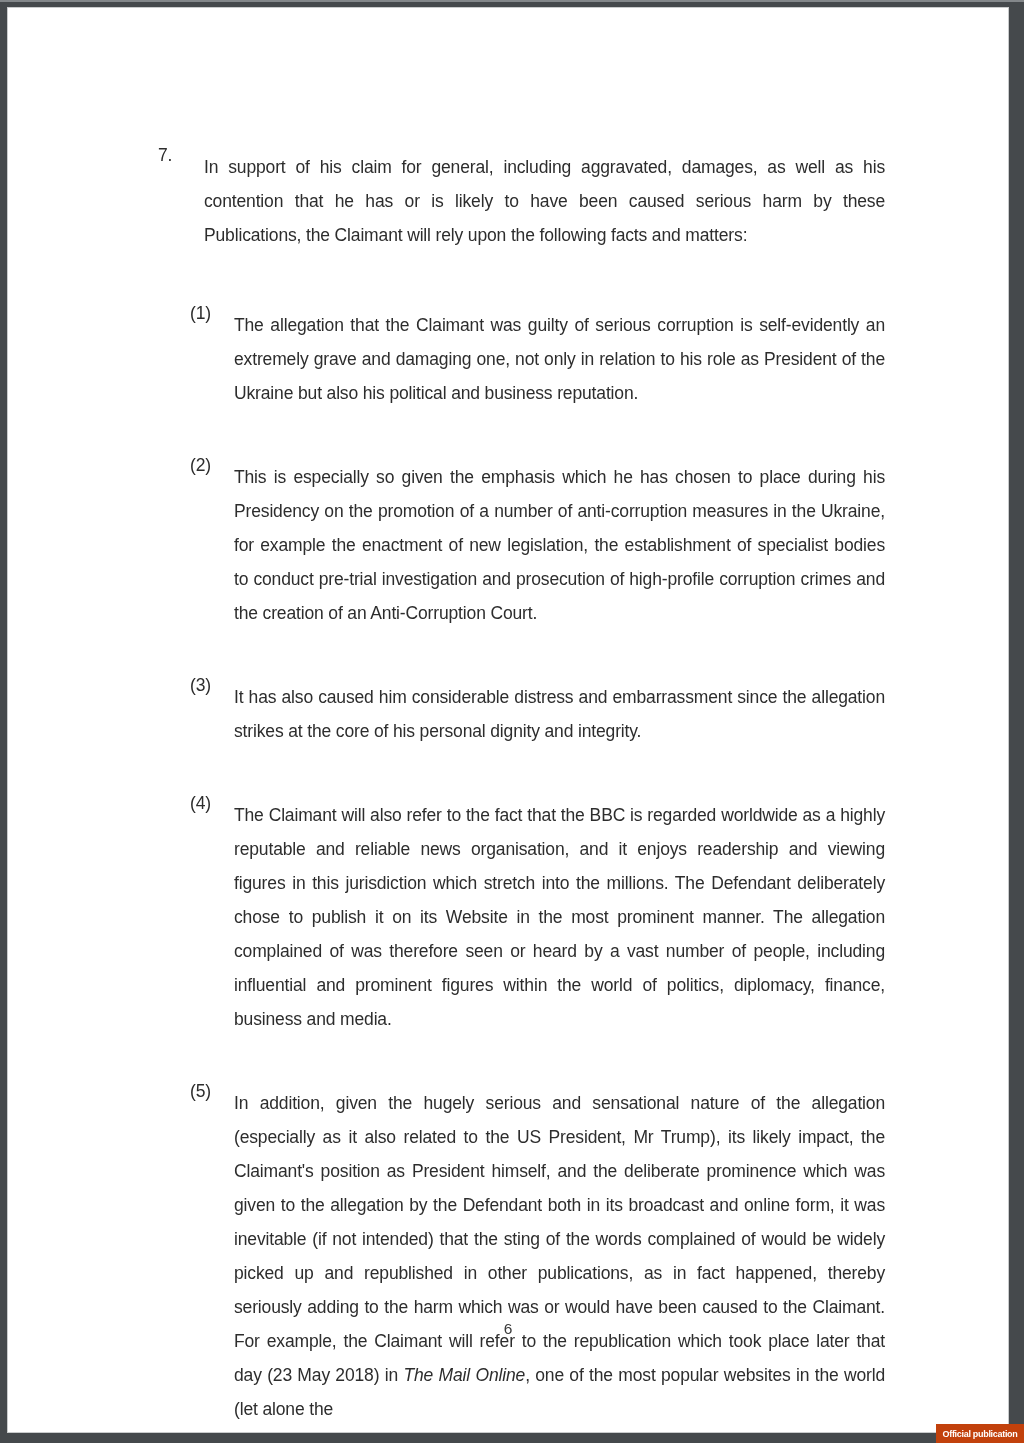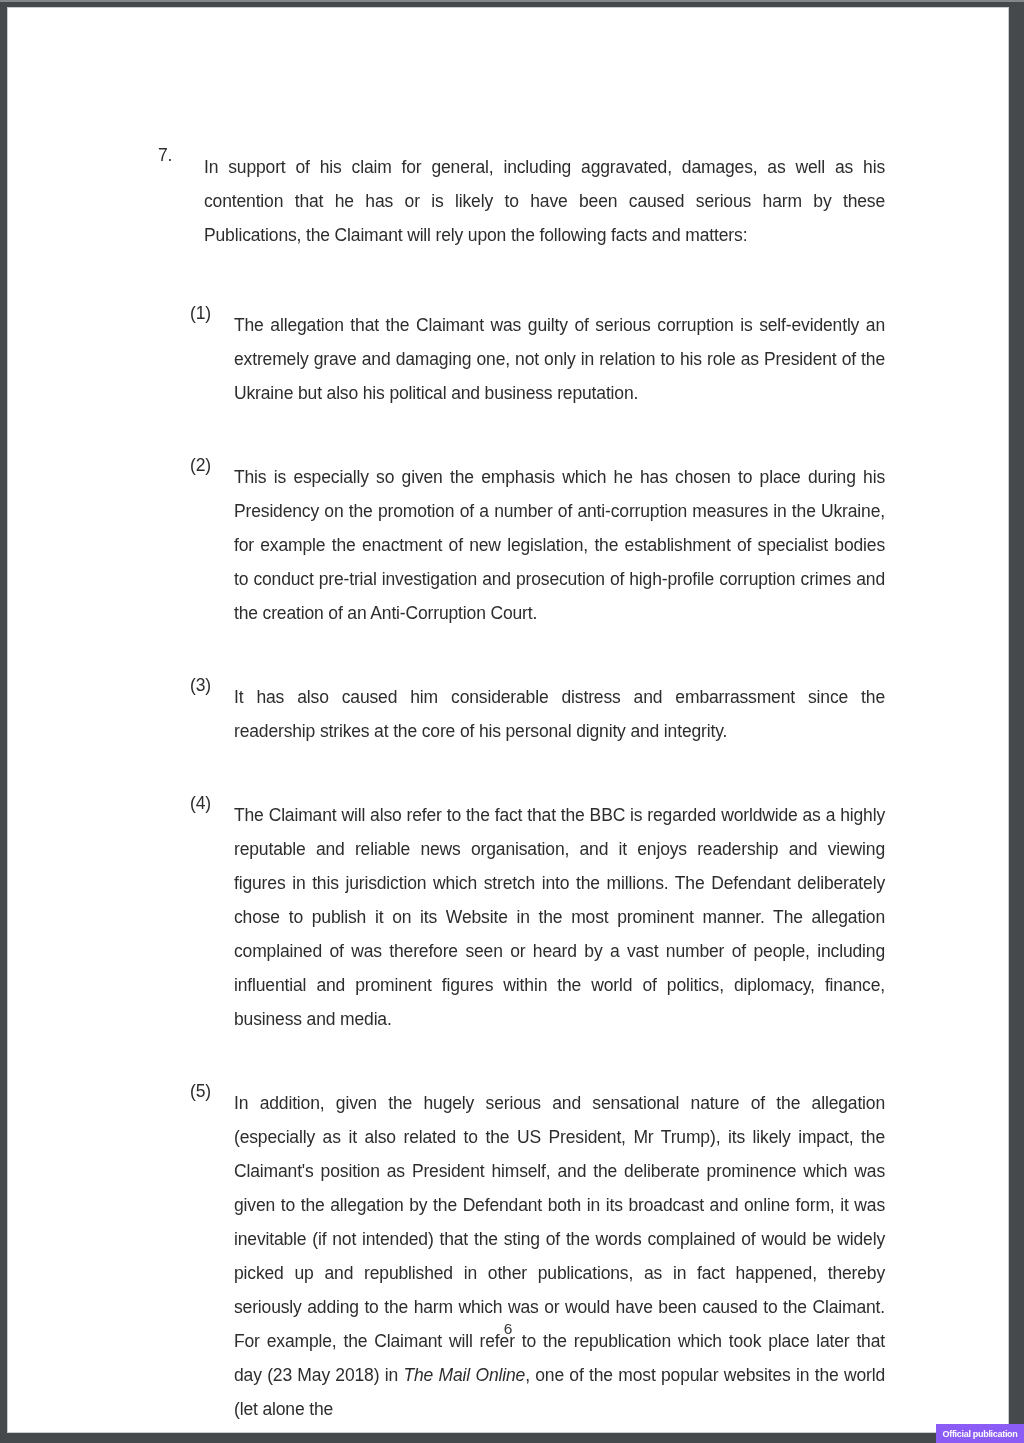--- a/index.html
+++ b/index.html
@@ -57,21 +57,21 @@
     font-size: 15.5px;
     color: #3a3a3a;
     letter-spacing: 0;
   }
   .badge {
     position: absolute;
     right: 0;
     bottom: 0;
     width: 88px;
     height: 19px;
-    background: #8b5cf6;
+    background: #c2410c;
     color: #ffffff;
     font-size: 9px;
     font-weight: bold;
     letter-spacing: -0.3px;
     display: flex;
     align-items: center;
     justify-content: center;
     white-space: nowrap;
     overflow: hidden;
   }
@@ -94,21 +94,21 @@
         <p class="sub-text">The allegation that the Claimant was guilty of serious corruption is self-evidently an extremely grave and damaging one, not only in relation to his role as President of the Ukraine but also his political and business reputation.</p>
       </div>
 
       <div class="subpara">
         <div class="sub-marker">(2)</div>
         <p class="sub-text">This is especially so given the emphasis which he has chosen to place during his Presidency on the promotion of a number of anti-corruption measures in the Ukraine, for example the enactment of new legislation, the establishment of specialist bodies to conduct pre-trial investigation and prosecution of high-profile corruption crimes and the creation of an Anti-Corruption Court.</p>
       </div>
 
       <div class="subpara">
         <div class="sub-marker">(3)</div>
-        <p class="sub-text">It has also caused him considerable distress and embarrassment since the readership strikes at the core of his personal dignity and integrity.</p>
+        <p class="sub-text">It has also caused him considerable distress and embarrassment since the allegation strikes at the core of his personal dignity and integrity.</p>
       </div>
 
       <div class="subpara">
         <div class="sub-marker">(4)</div>
         <p class="sub-text">The Claimant will also refer to the fact that the BBC is regarded worldwide as a highly reputable and reliable news organisation, and it enjoys readership and viewing figures in this jurisdiction which stretch into the millions. The Defendant deliberately chose to publish it on its Website in the most prominent manner. The allegation complained of was therefore seen or heard by a vast number of people, including influential and prominent figures within the world of politics, diplomacy, finance, business and media.</p>
       </div>
 
       <div class="subpara">
         <div class="sub-marker">(5)</div>
         <p class="sub-text"><span>In addition, given the hugely serious and sensational nature of the allegation (especially as it also related to the US President, Mr Trump), its likely impact, the Claimant's position as President himself, and the deliberate prominence which was given to the allegation by the Defendant both in its broadcast and online form, it was inevitable (if not intended) that the sting of the words complained of would be widely picked up and republished in other publications, as in fact happened, thereby seriously adding to the harm which was or would have been caused to the Claimant. For example, the Claimant will refer to the republication which took place later that day (23 May 2018) in </span><em class="pub-title">The Mail Online</em><span>, one of the most popular websites in the world (let alone the</span></p>

